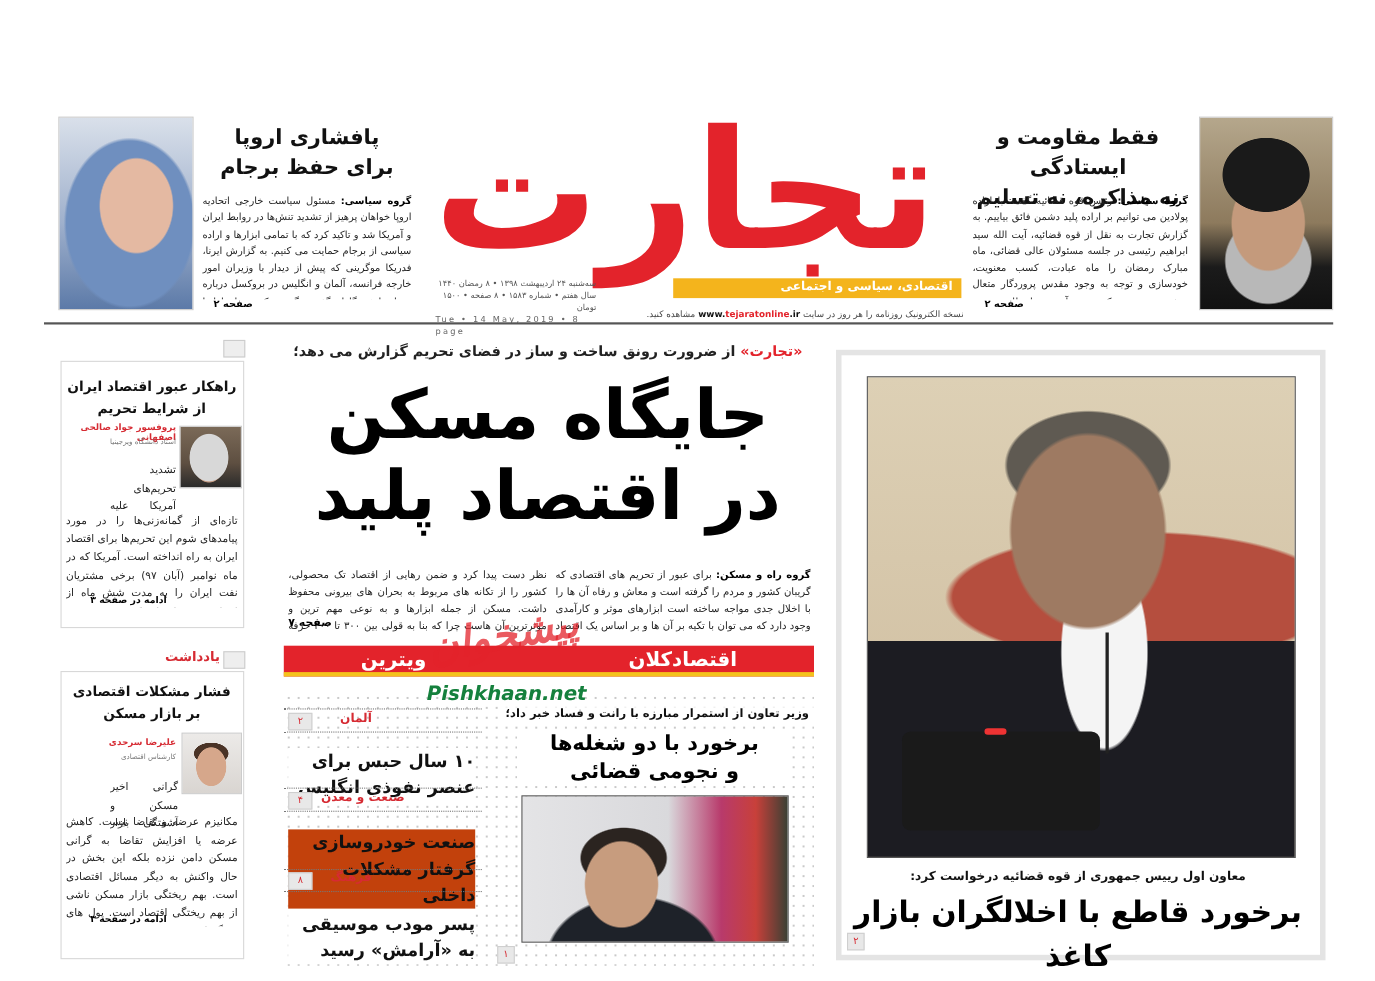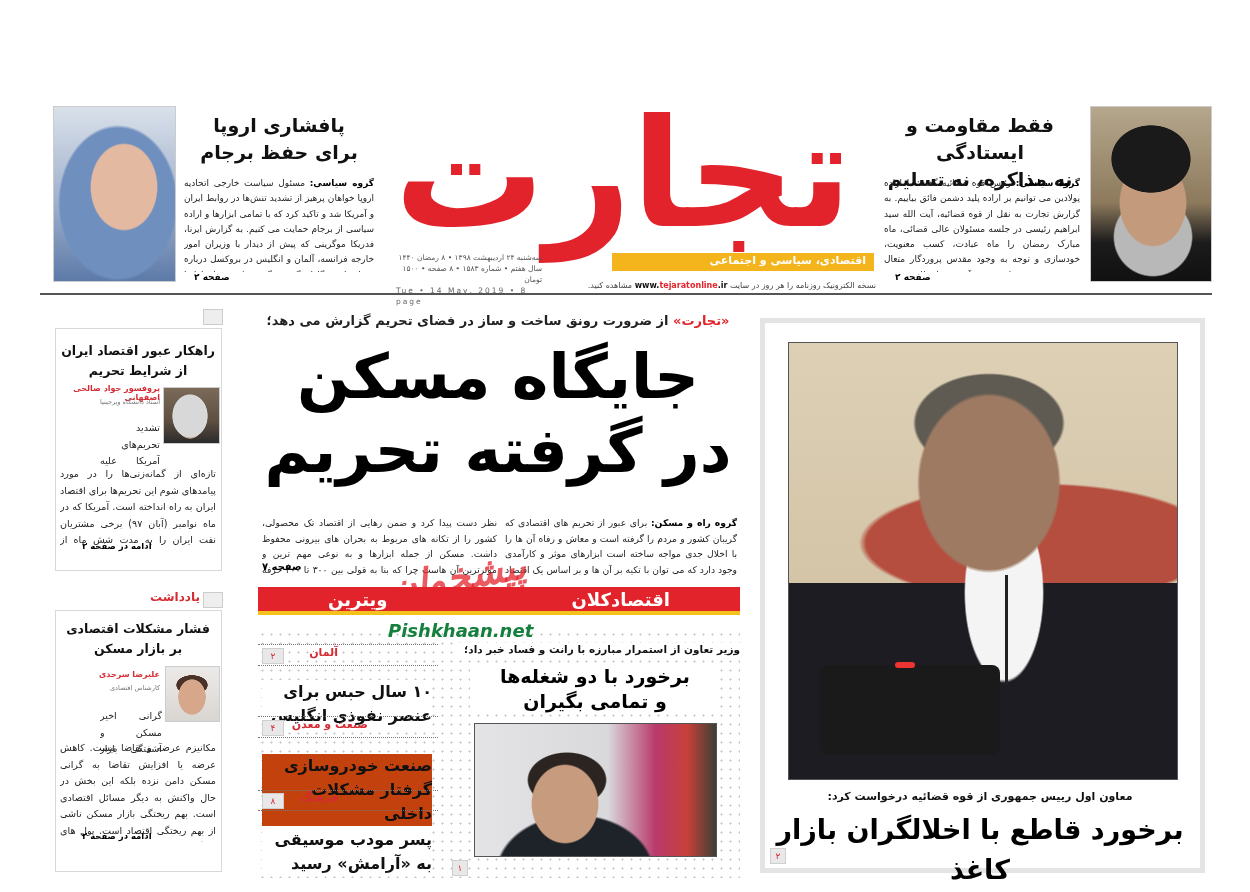--- a/index.html
+++ b/index.html
@@ -70,21 +70,21 @@
   .watermark { left: 388px; top: 555px; font-size: 38px; color: rgba(227,35,43,0.75); font-style: italic; font-weight: bold; transform: rotate(-10deg); }
   .watermark-en { left: 388px; top: 620px; font-size: 18px; color: #15803d; font-style: italic; font-weight: bold; direction: ltr; }
 
   .dots { background-image: radial-gradient(circle, #c9c9c9 0.9px, transparent 1.2px); background-size: 9px 9px; }
 
   .vitrine-item-title { font-weight: bold; font-size: 16px; line-height: 24px; text-align: right; color: #111; margin-top: 16px; }
   .vitrine-tag { font-size: 11px; font-weight: bold; color: #d62b33; }
   .num-box { width: 22px; height: 16px; background: #e8e8e8; border: 1px solid #cfcfcf; font-size: 9px; color: #d62b33; text-align: center; line-height: 14px; }
   .dotted-sep { border-top: 1px dotted #777; }
 
-  .story-kicker { font-size: 10.5px; font-weight: bold; text-align: right; color: #111; }
+  .story-kicker { font-size: 10.5px; font-weight: bold; text-align: center; color: #111; }
   .story-title { font-size: 19px; line-height: 25px; font-weight: bold; text-align: center; color: #000; }
   .photo-minister { background:
       radial-gradient(ellipse 34px 40px at 90px 80px, #c79c7e 0 96%, transparent 100%),
       radial-gradient(ellipse 40px 28px at 92px 56px, #2b2420 0 96%, transparent 100%),
       radial-gradient(ellipse 80px 60px at 100px 150px, #1e2229 0 96%, transparent 100%),
       linear-gradient(90deg, #e4e4e6 0%, #d9d9dc 55%, #b83a6b 75%, #c8403a 88%, #3b4034 100%); }
 
   
   .main-frame { left: 760px; top: 318px; width: 445px; height: 555px; background: #fff; border: 5px solid #e4e4e4; }
   .photo-jahangiri { left: 788px; top: 342px; width: 390px; height: 438px; border: 1px solid #555;
@@ -170,21 +170,21 @@
 <div class="abs col-body" style="left:100px; top:708px; width:62px; height:50px; overflow:hidden;">گرانی اخیر مسکن و آشفتگی بازار ناشی از</div>
 <div class="abs col-body" style="left:60px; top:740px; width:156px; height:102px; overflow:hidden;">مکانیزم عرضه و تقاضا نیست. کاهش عرضه یا افزایش تقاضا به گرانی مسکن دامن نزده بلکه این بخش در حال واکنش به دیگر مسائل اقتصادی است. بهم ریختگی بازار مسکن ناشی از بهم ریختگی اقتصاد است. پول های سرگردان...</div>
 <div class="abs continue" style="left:82px; top:831px;">ادامه در صفحه ۳</div>
 
 <div class="abs kicker">
   <span class="brand">«تجارت»</span>
   <span>از ضرورت رونق ساخت و ساز در فضای تحریم گزارش می دهد؛</span>
 </div>
 <div class="abs lead-headline">
   <div>جایگاه مسکن</div>
-  <div>در گرفته تحریم</div>
+  <div>در اقتصاد پلید</div>
 </div>
 <div class="abs lead-body" style="left:505px; top:515px; width:232px; height:64px; overflow:hidden;">
   <b>گروه راه و مسکن:</b>
   <span>برای عبور از تحریم های اقتصادی که گریبان کشور و مردم را گرفته است و معاش و رفاه آن ها را با اخلال جدی مواجه ساخته است ابزارهای موثر و کارآمدی وجود دارد که می توان با تکیه بر آن ها و بر اساس یک اقتصاد درون زا و مقاومتی به هدف مورد</span>
 </div>
 <div class="abs lead-body" style="left:262px; top:515px; width:235px; height:64px; overflow:hidden;">نظر دست پیدا کرد و ضمن رهایی از اقتصاد تک محصولی، کشور را از تکانه های مربوط به بحران های بیرونی محفوظ داشت. مسکن از جمله ابزارها و به نوعی مهم ترین و موثرترین آن هاست چرا که بنا به قولی بین ۳۰۰ تا ۴۰۰ حرفه و شغل مربوط به این ...</div>
 <div class="abs page-ref" style="left:262px; top:561px; font-size:10px;">صفحه ۷</div>
 
 <div class="abs redbar">
   <span class="redbar-label" style="right:70px;">اقتصادکلان</span>
@@ -218,21 +218,21 @@
   <div class="abs dotted-sep" style="left:0; top:170px; width:180px;"></div>
   <div class="abs vitrine-item-title" style="right:6px; top:172px; width:170px; background:#fff;">
     <div>پسر مودب موسیقی</div>
     <div>به «آرامش» رسید</div>
   </div>
 </div>
 
 <div class="abs story-kicker" style="left:455px; top:643px; width:285px; background:#fff;">وزیر تعاون از استمرار مبارزه با رانت و فساد خبر داد؛</div>
 <div class="abs story-title" style="left:470px; top:664px; width:250px; background:#fff;">
   <div>برخورد با دو شغله‌ها</div>
-  <div>و تمامی بگیران</div>
+  <div>و نجومی قضائی</div>
 </div>
 <div class="abs photo photo-minister" style="left:474px; top:723px; width:243px; height:134px; border:1px solid #555;"></div>
 <div class="abs num-box" style="left:452px; top:860px; width:16px;">۱</div>
 
 <div class="abs watermark">پیشخوان</div>
 <div class="abs watermark-en">Pishkhaan.net</div>
 
 <div class="abs main-frame"></div>
 <div class="abs photo-jahangiri"></div>
 <div class="abs desk-device"></div>

